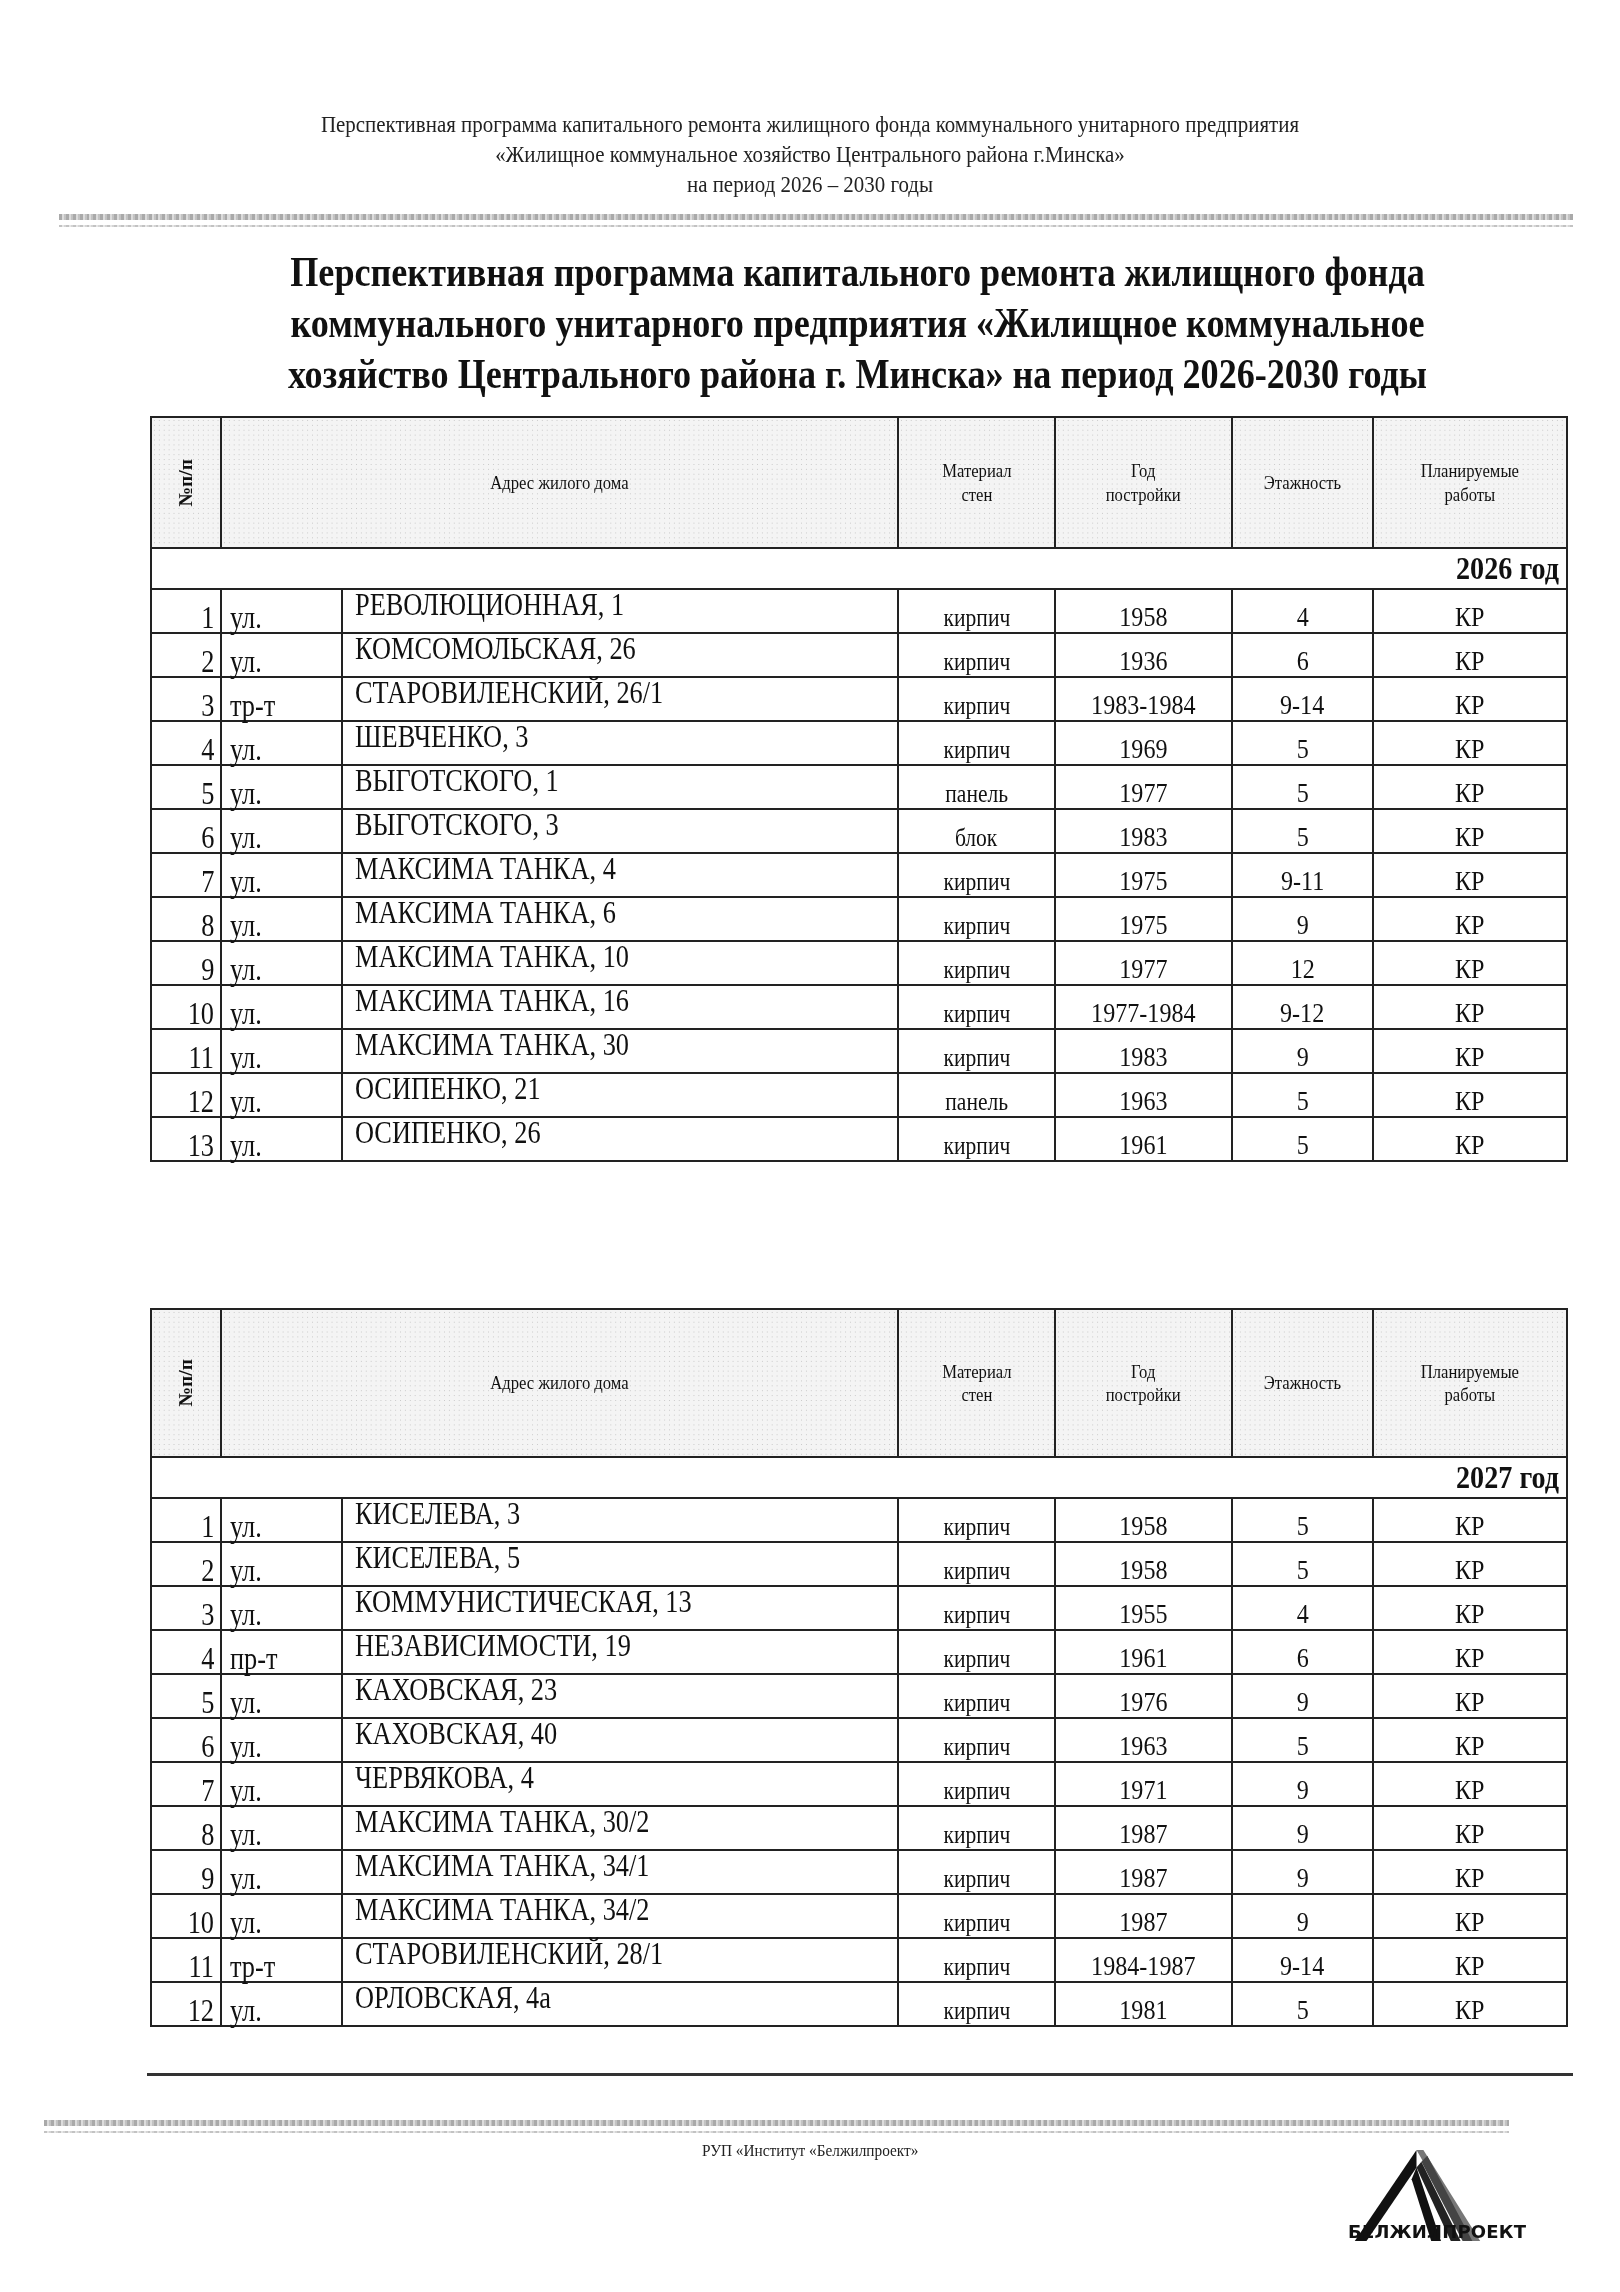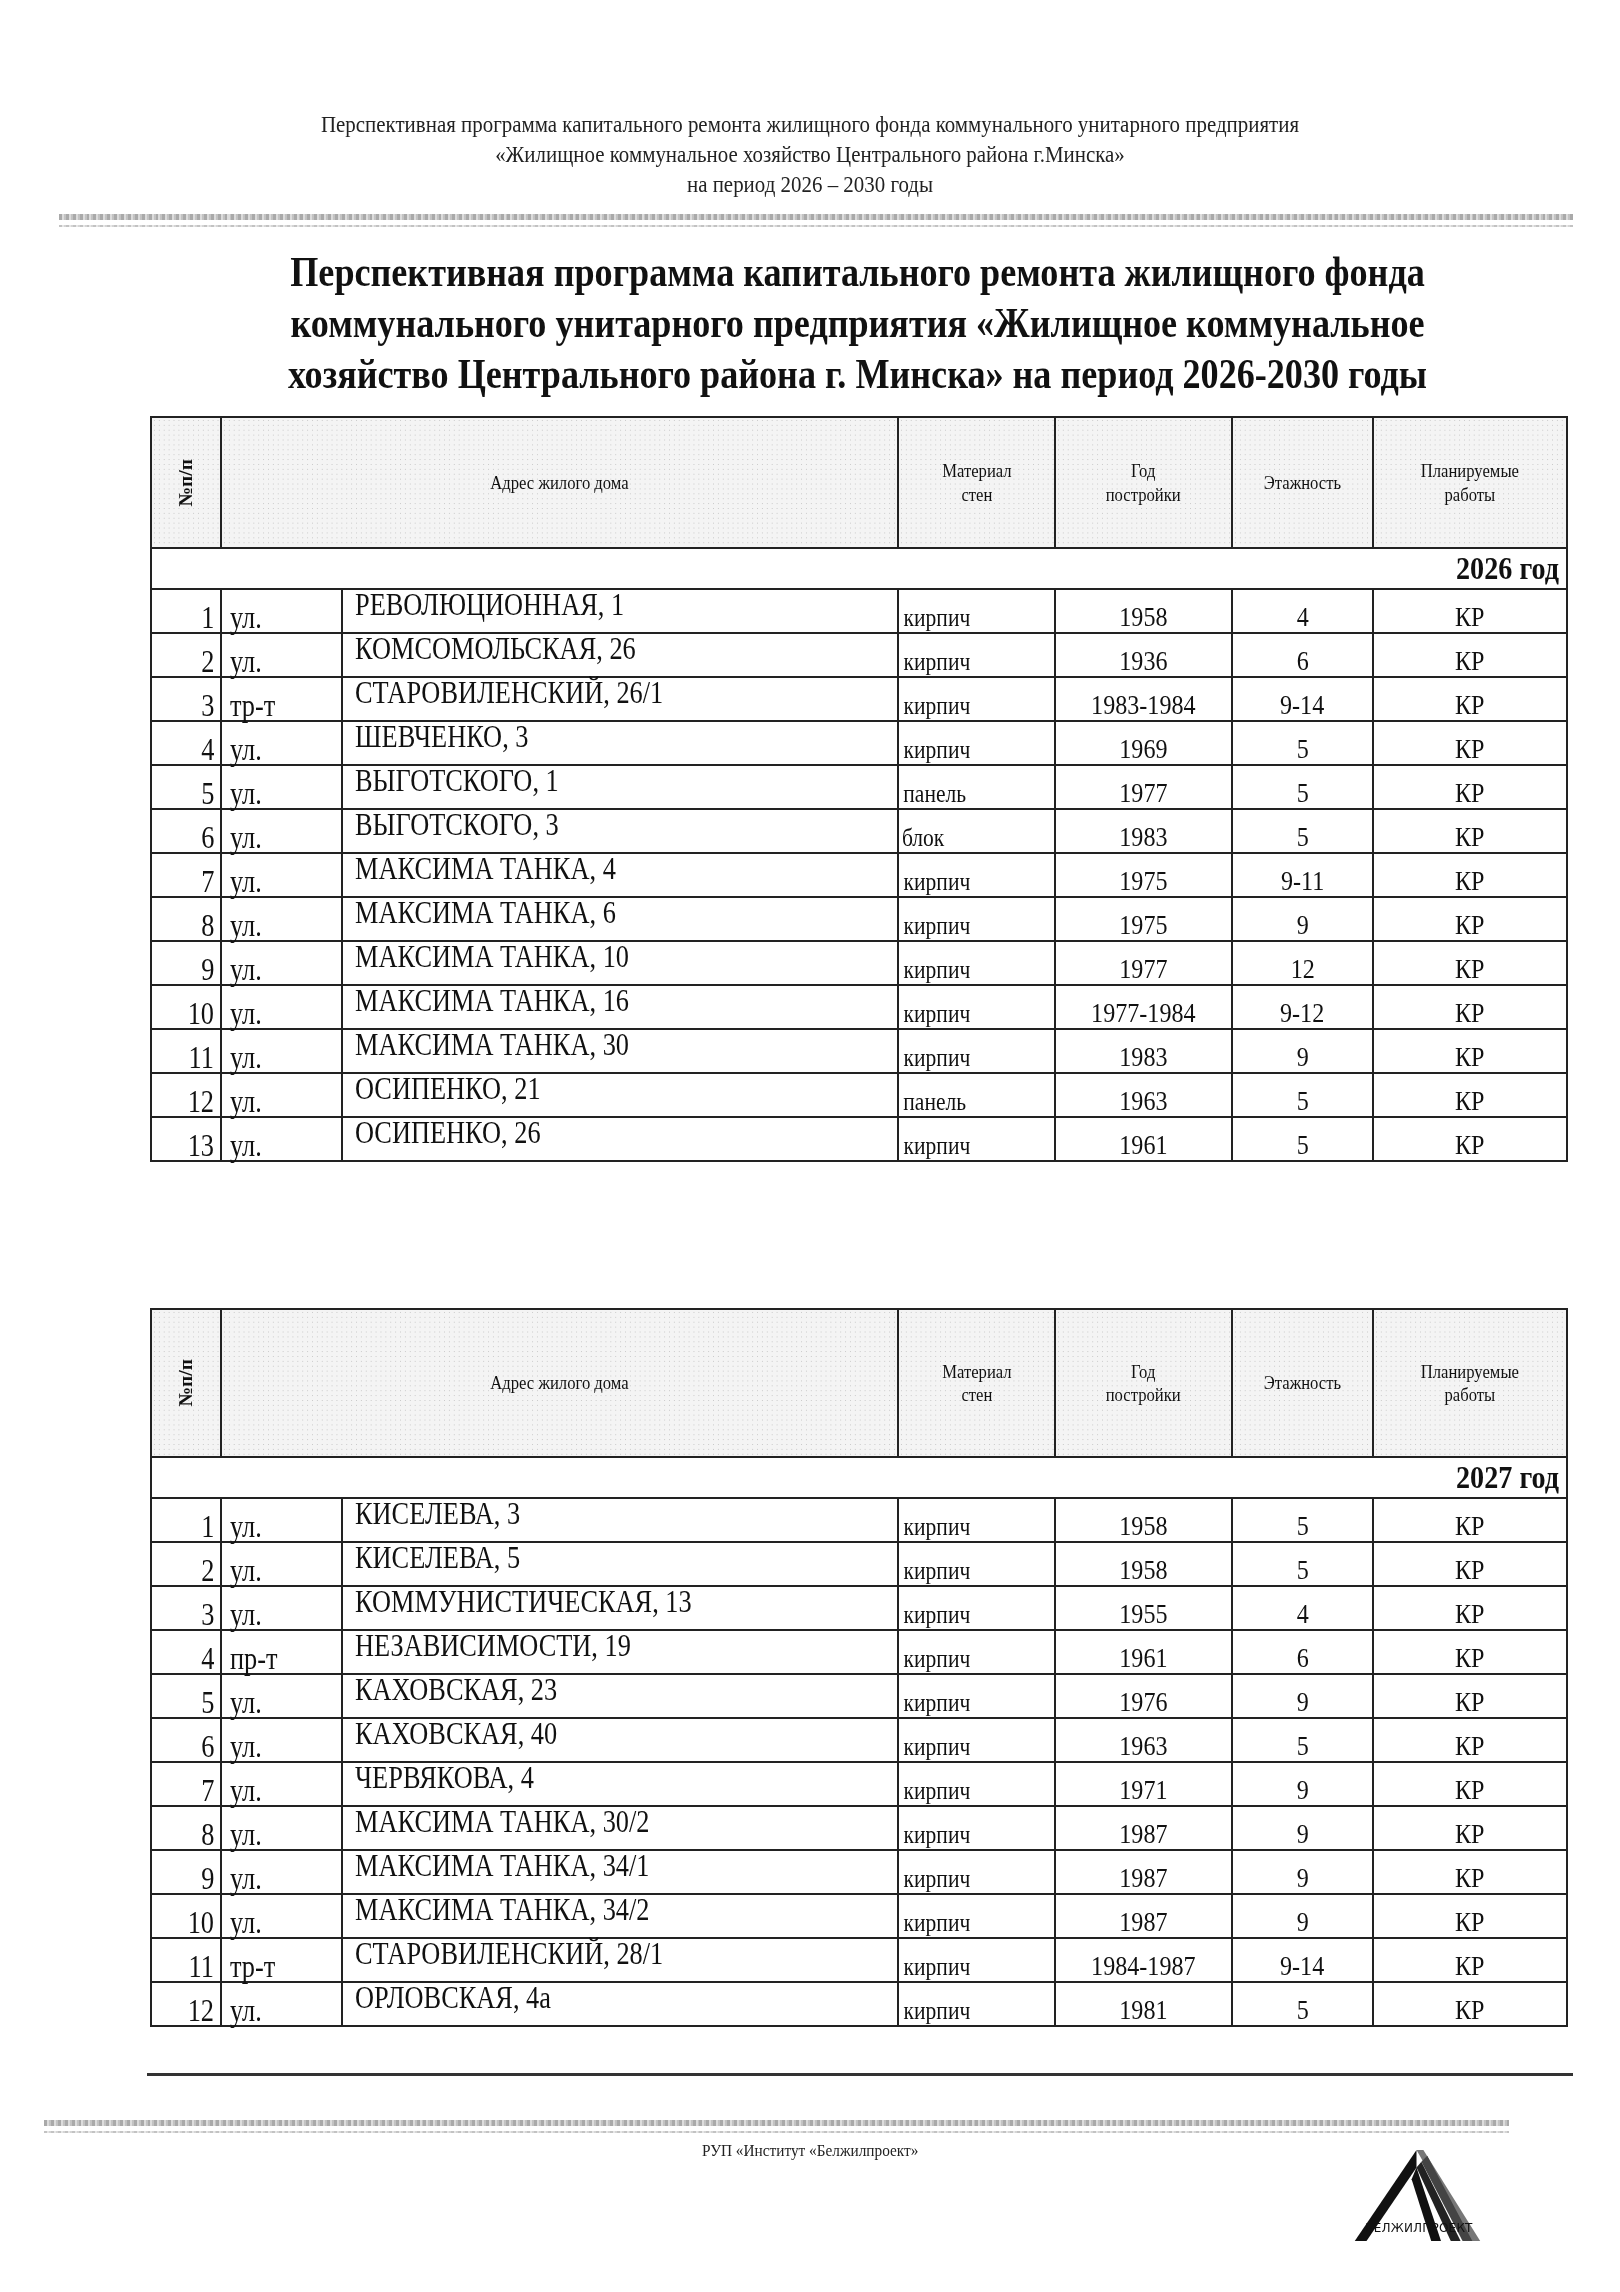--- a/index.html
+++ b/index.html
@@ -23,29 +23,29 @@
   .th-num { position: relative; }
   .th-num span { display: inline-block; transform: rotate(-90deg); font-weight: bold; font-size: 19.6px; white-space: nowrap; }
   .year-row td { text-align: right; font-weight: bold; font-size: 32px; height: 39px; line-height: 39px; border-left-color: #222; }
   .year-row span { display: inline-block; transform: scaleX(0.88); }
   .row td { height: 42px; font-size: 31px; line-height: 29px; vertical-align: bottom; }
   .c-num { text-align: right; padding-right: 5.9px !important; }
   .c-type { text-align: left; padding-left: 7.8px !important; }
   .c-street { text-align: left; padding-left: 11.8px !important; vertical-align: top !important; margin-left: 20px; }
   .c-street span, .c-num span, .c-type span { display: inline-block; transform: scaleX(0.85); transform-origin: 0 50%; }
   .c-num span { transform-origin: 100% 50%; }
-  .c-mat { font-size: 24.5px !important; }
+  .c-mat { text-align: center; font-size: 24.5px !important; }
   .c-year, .c-floors, .c-work { text-align: center; font-size: 27.4px !important; }
   .c-mat span, .c-year span, .c-floors span, .c-work span { display: inline-block; transform: scaleX(0.88); }
   .footer-line { position: absolute; left: 147px; top: 2073px; width: 1426px; height: 2.9px; background: #333; }
   .footer-text { position: absolute; left: 0; width: 1620px; top: 2141px; text-align: center; font-size: 17px; color: #222; }
   .footer-text span { display: inline-block; transform: scaleX(0.9); }
   .logo { position: absolute; left: 1343px; top: 2148px; width: 147px; height: 98px; }
   .logo-text { position: absolute; left: 1348px; top: 2221px; width: 142px; font-family: "DejaVu Sans", sans-serif;
-         font-size: 12px; font-weight: normal; letter-spacing: 0.2px; text-align: center; }
+         font-size: 18px; font-weight: bold; letter-spacing: 0.2px; text-align: center; }
 </style>
 </head>
 <body>
 
 <div class="running-header">
   <div>Перспективная программа капитального ремонта жилищного фонда коммунального унитарного предприятия</div>
   <div>«Жилищное коммунальное хозяйство Центрального района г.Минска»</div>
   <div>на период 2026 – 2030 годы</div>
 </div>
 <div class="scan-rule" style="top:214px"></div>

